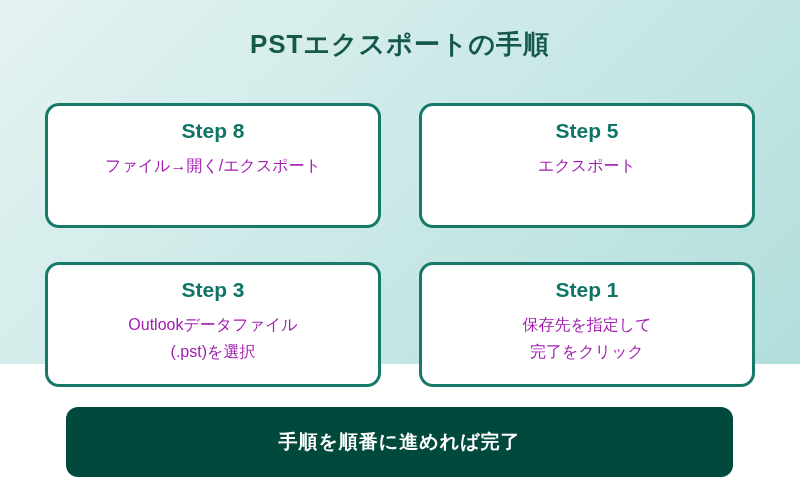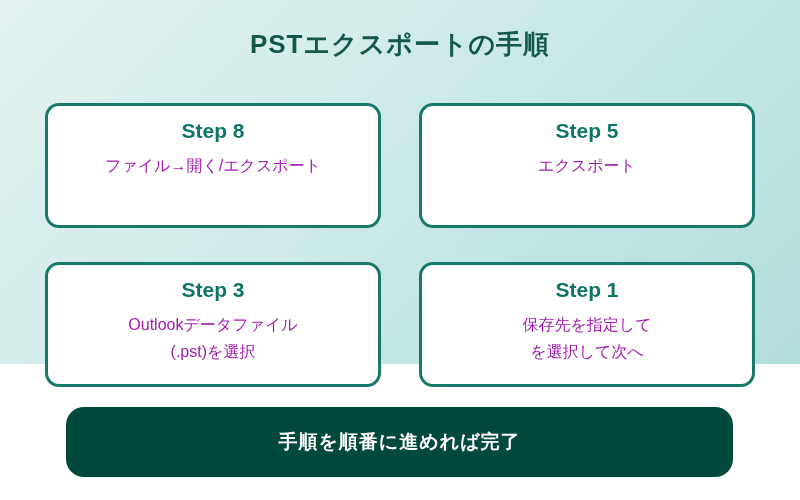--- a/index.html
+++ b/index.html
@@ -59,21 +59,21 @@
     color: #a21caf;
     text-align: center;
   }
   .footer-bar {
     position: absolute;
     left: 66px;
     top: 407px;
     width: 667px;
     height: 70px;
     background: #02493d;
-    border-radius: 18px;
+    border-radius: 12px;
     display: flex;
     align-items: center;
     justify-content: center;
   }
   .footer-label {
     color: #ffffff;
     font-size: 19px;
     font-weight: bold;
     letter-spacing: 1px;
   }
@@ -99,21 +99,21 @@
 
     <div class="step-card">
       <div class="step-title">Step 3</div>
       <div class="step-line">Outlookデータファイル</div>
       <div class="step-line">(.pst)を選択</div>
     </div>
 
     <div class="step-card">
       <div class="step-title">Step 1</div>
       <div class="step-line">保存先を指定して</div>
-      <div class="step-line">を選択して次へ</div>
+      <div class="step-line">完了をクリック</div>
     </div>
 
   </div>
 
   <div class="footer-bar">
     <div class="footer-label">手順を順番に進めれば完了</div>
   </div>
 
 </div>
 

